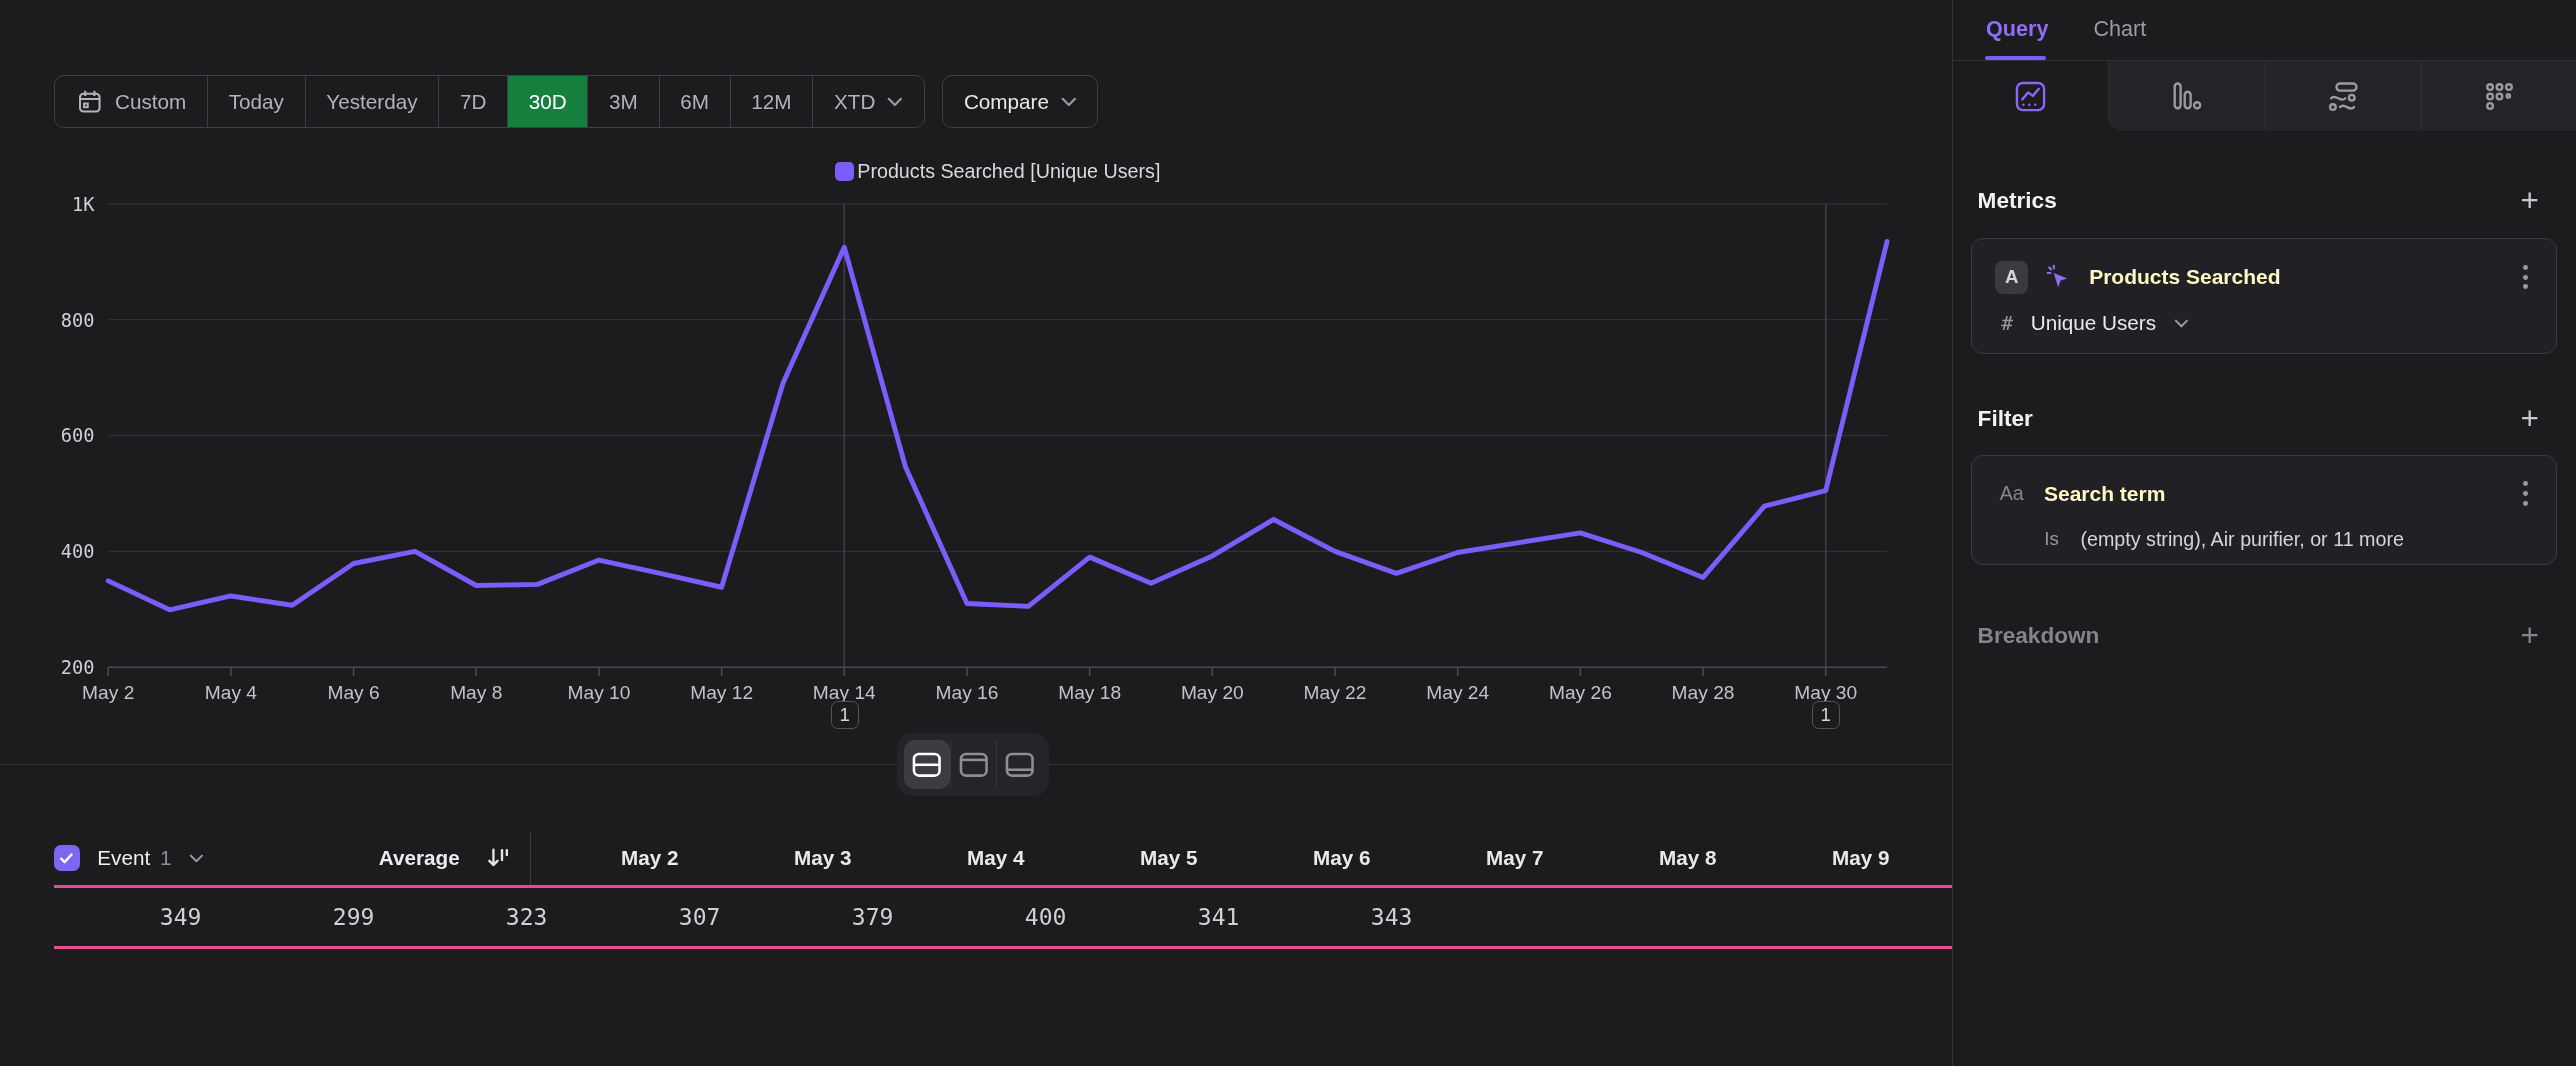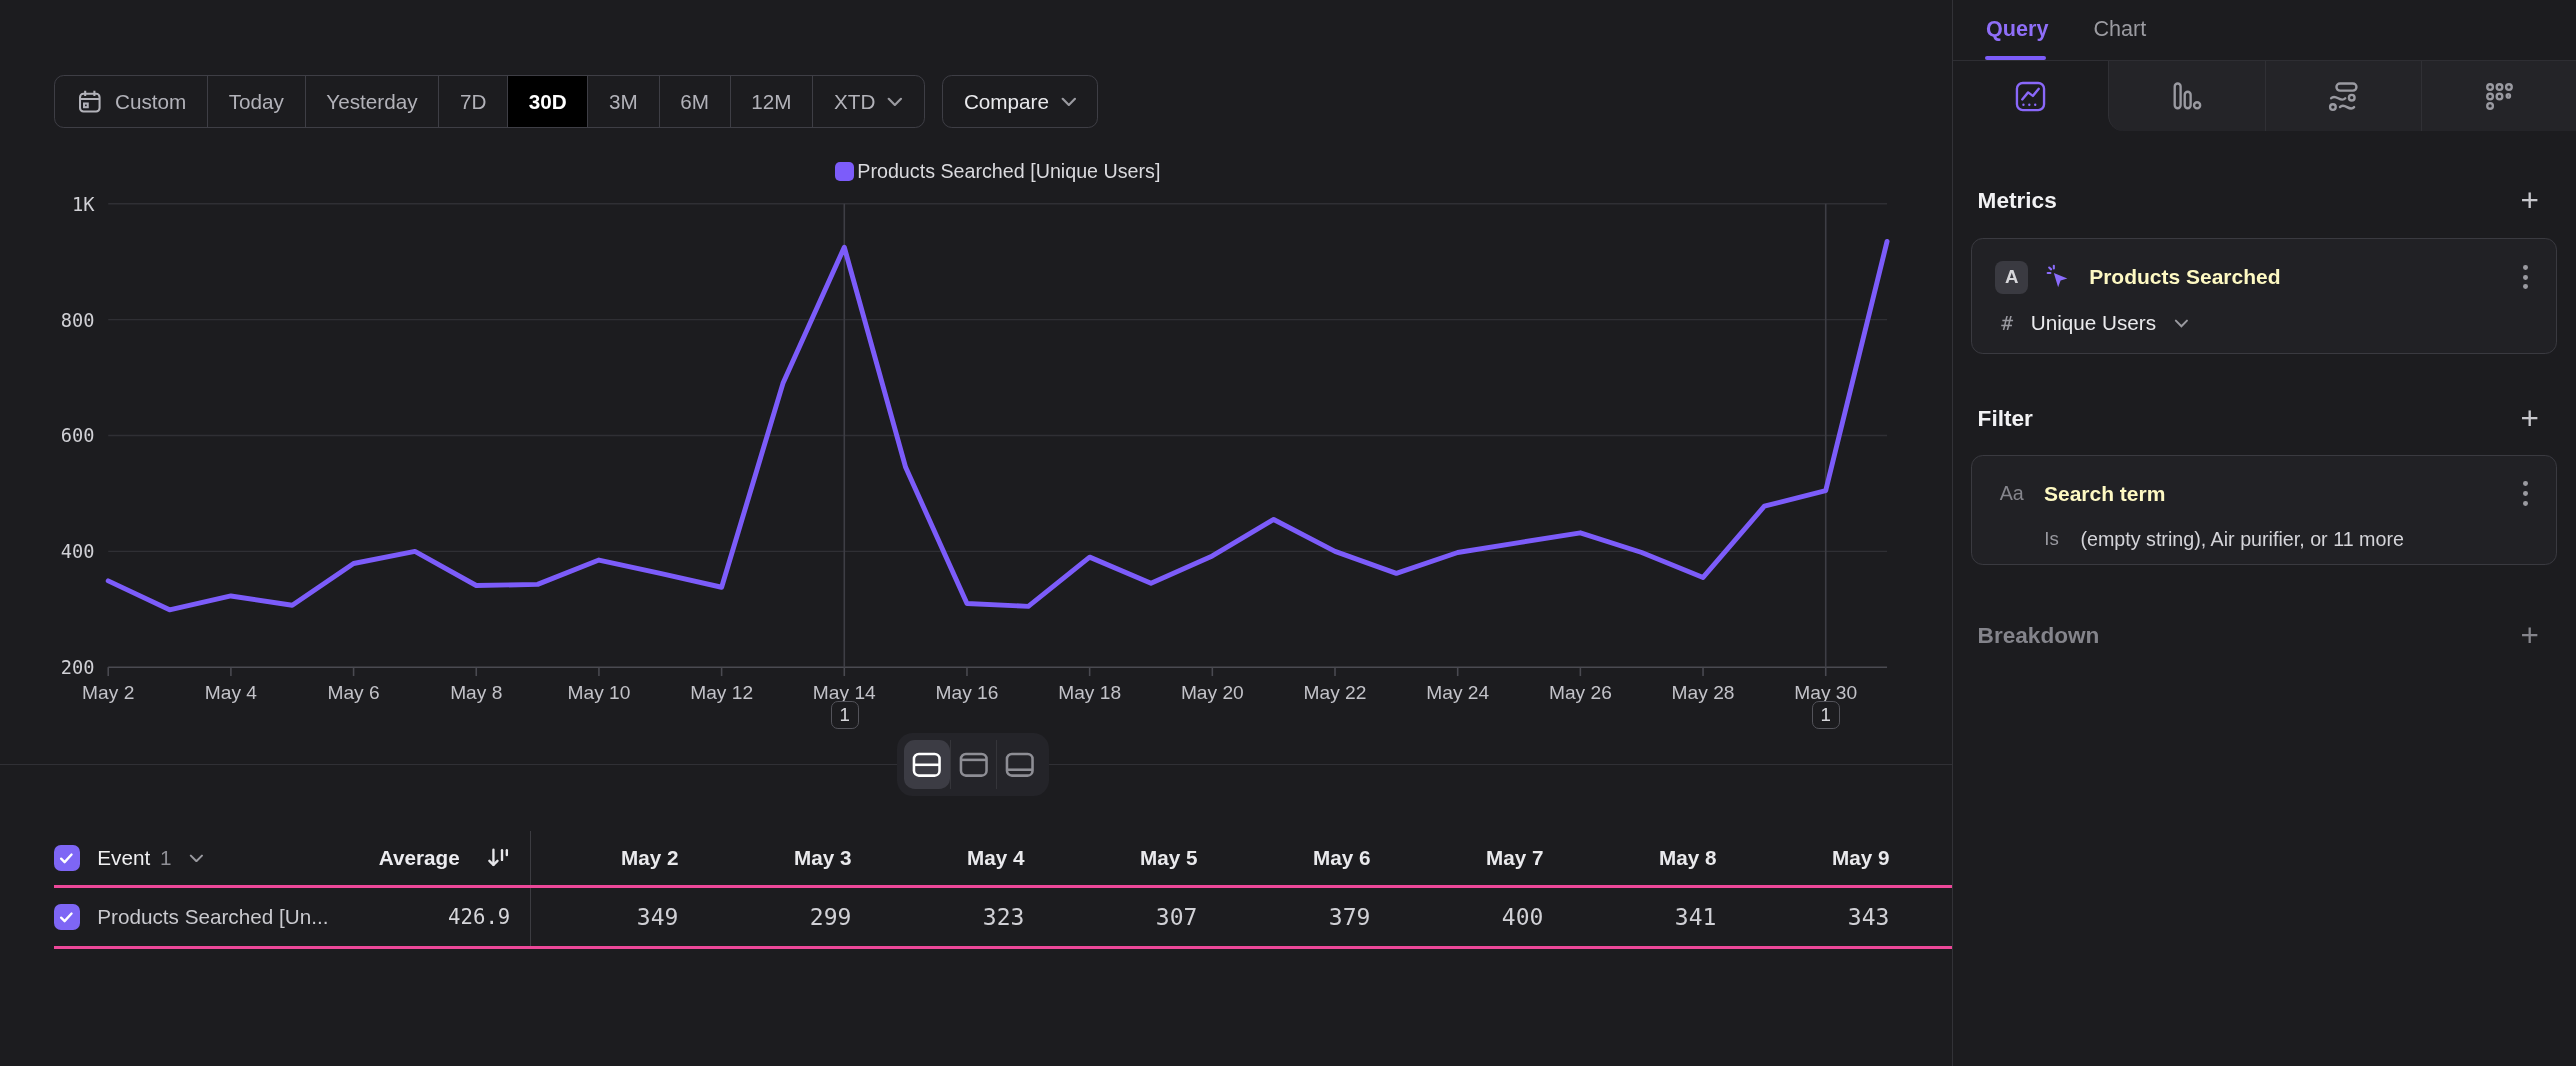--- a/index.html
+++ b/index.html
@@ -8,21 +8,21 @@
   .app { position:relative; width:2576px; height:1067px; }
   .main { position:absolute; left:0; top:0; width:1952px; height:1067px; }
   .panel { position:absolute; left:1952px; top:0; width:624px; height:1067px; border-left:1px solid #323237; }
 
   
   .toolbar { position:absolute; left:54px; right:59px; top:75px; height:53px; display:flex; align-items:center; }
   .seg-control { display:inline-flex; height:53px; border:1px solid #3e3e45; border-radius:9.8px; overflow:hidden; }
   .seg { display:flex; align-items:center; gap:11.8px; padding:0 20.7px; font-size:20.7px; color:#b2b2b9;
          background:transparent; border:none; border-left:1px solid #3e3e45; cursor:pointer; font-family:inherit; }
   .seg:first-child { border-left:none; }
-  .seg.active { background:#000000; color:#ffffff; font-weight:700; }
+  .seg.active { background:#15803d; color:#ffffff; font-weight:400; }
   .btn { display:flex; align-items:center; gap:11.8px; height:53px; padding:0 20.7px; font-size:20.7px; color:#e9e9ec;
          background:transparent; border:1px solid #3e3e45; border-radius:9.8px; cursor:pointer; font-family:inherit; }
   .compare { margin-left:17.7px; }
   .toolbar-spacer { flex:1; }
   .tb-right { display:flex; gap:25.6px; }
   .chev { flex:0 0 auto; }
 
   
   .legend { position:absolute; left:108px; width:1779px; top:160px; display:flex; justify-content:center; align-items:center; gap:3px;
             font-size:19.7px; color:#dadade; }
@@ -257,29 +257,20 @@
         <span class="day-col day-head">May 2</span>
         <span class="day-col day-head">May 3</span>
         <span class="day-col day-head">May 4</span>
         <span class="day-col day-head">May 5</span>
         <span class="day-col day-head">May 6</span>
         <span class="day-col day-head">May 7</span>
         <span class="day-col day-head">May 8</span>
         <span class="day-col day-head">May 9</span>
       </div>
       <div class="trow body">
-        <div class="name-cell">
-          <span class="checkbox">
-            <svg width="16.7" height="16.7" viewBox="0 0 24 24" fill="none" stroke="#ffffff" stroke-width="3.4" stroke-linecap="round" stroke-linejoin="round">
-                <polyline points="4.5,12.5 9.5,17.5 19.5,6.5"></polyline>
-              </svg>
-          </span>
-          <span class="row-label">Products Searched [Un...</span>
-          <span class="avg-val">426.9</span>
-        </div>
         <span class="day-col day-val">349</span>
         <span class="day-col day-val">299</span>
         <span class="day-col day-val">323</span>
         <span class="day-col day-val">307</span>
         <span class="day-col day-val">379</span>
         <span class="day-col day-val">400</span>
         <span class="day-col day-val">341</span>
         <span class="day-col day-val">343</span>
       </div>
     </div>

